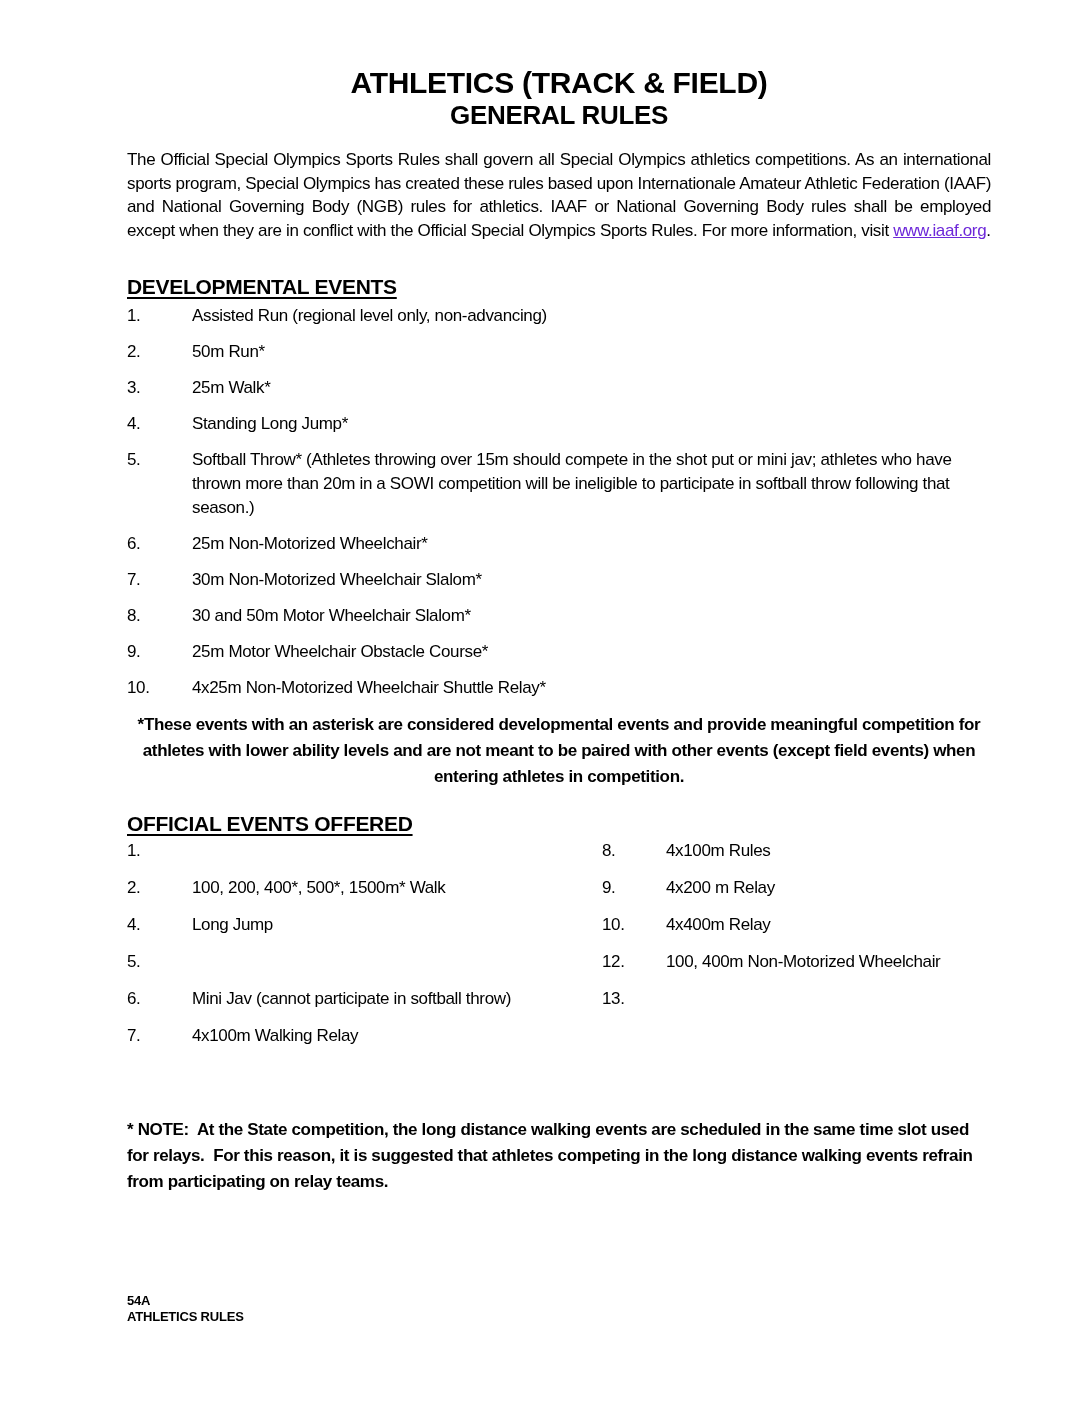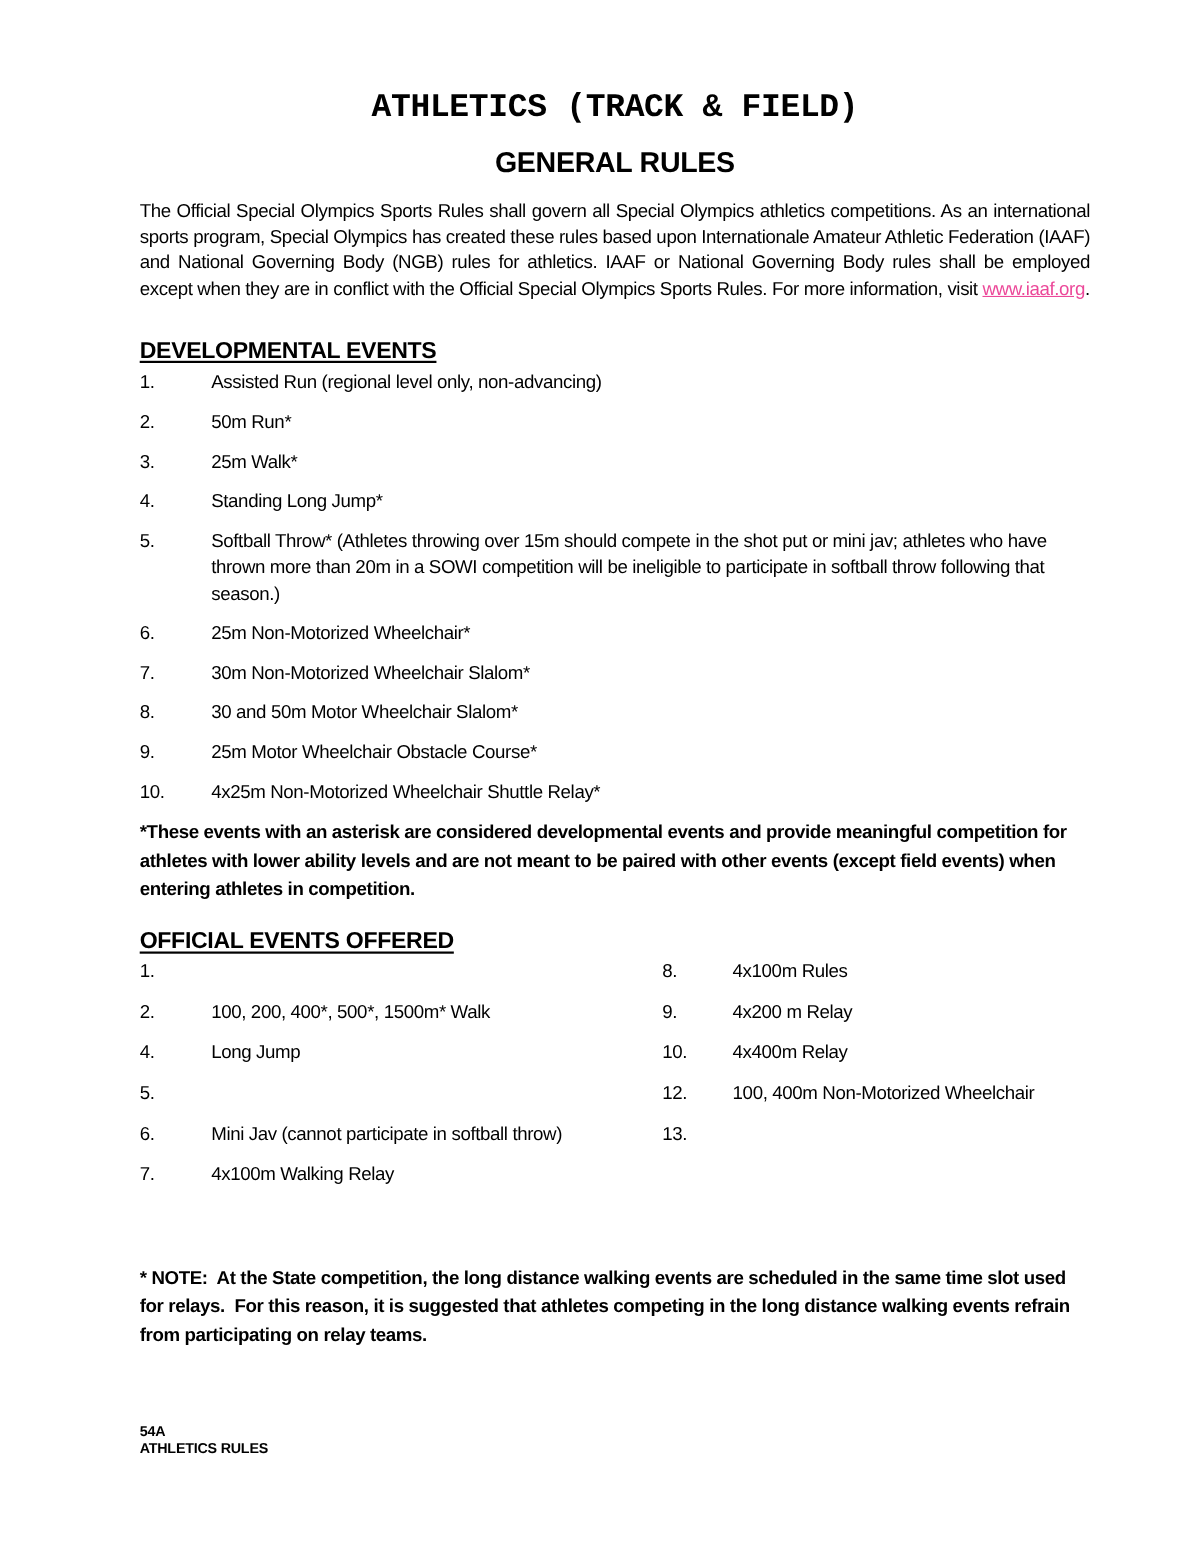--- a/index.html
+++ b/index.html
@@ -18,39 +18,38 @@
     left: 127px;
     top: 64px;
     width: 864px;
   }
   .title-block { text-align: center; }
   .doc-title {
     font-size: 30px;
     font-weight: bold;
     line-height: 37px;
     letter-spacing: -0.3px;
-    margin: 16px;
-    font-family: Liberation Mono, monospace;
+    margin: 0;
   }
   .doc-subtitle {
     font-size: 26px;
     font-weight: bold;
     line-height: 28px;
     letter-spacing: -0.3px;
     margin: 0;
   }
   .intro {
     margin: 19px 0 0 0;
     font-size: 17px;
     line-height: 23.5px;
     letter-spacing: -0.35px;
     text-align: justify;
   }
   .intro a {
-    color: #ec4899;
+    color: #6d28d9;
     text-decoration: underline;
   }
   .section-heading {
     margin: 33px 0 0 0;
     font-size: 21px;
     font-weight: bold;
     line-height: 23px;
     letter-spacing: -0.3px;
     text-decoration: underline;
     text-decoration-thickness: 2px;
@@ -72,20 +71,21 @@
   .official-col-right { flex: 1; }
   .official-col-right .list-row { grid-template-columns: 64px 1fr; }
   .official-wrap .list-row { margin-bottom: 13px; }
   .bold-note {
     margin: 12px 0 0 0;
     font-size: 17px;
     font-weight: bold;
     line-height: 26px;
     letter-spacing: -0.35px;
     white-space: pre-wrap;
+    text-align: center;
   }
   .state-note {
     margin: 56px 0 0 0;
     font-size: 17px;
     font-weight: bold;
     line-height: 26px;
     letter-spacing: -0.35px;
     white-space: pre-wrap;
   }
   .footer {

